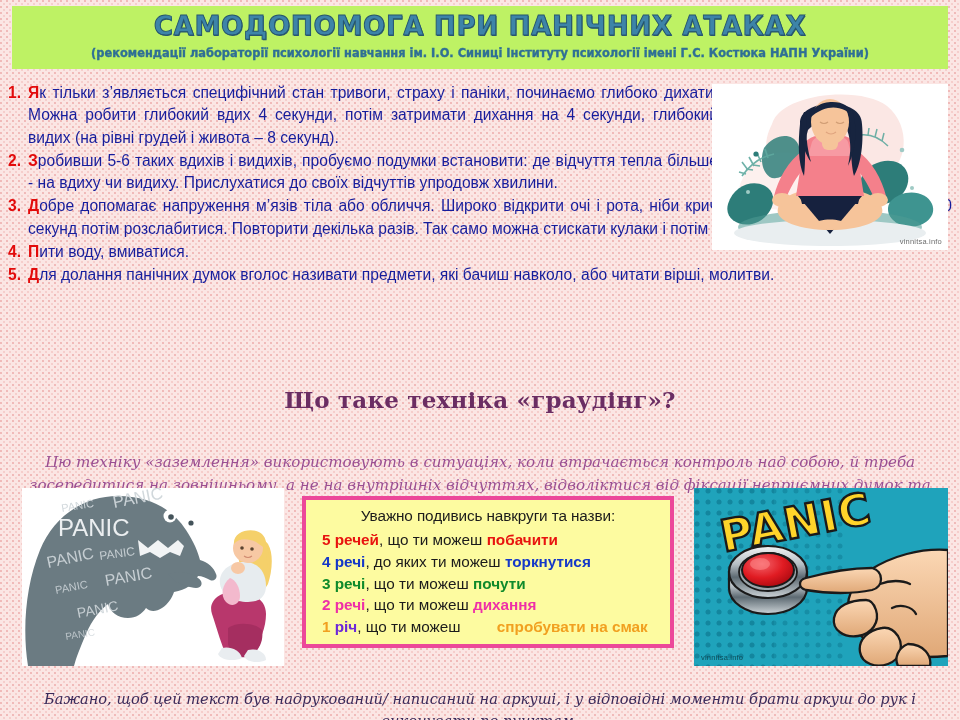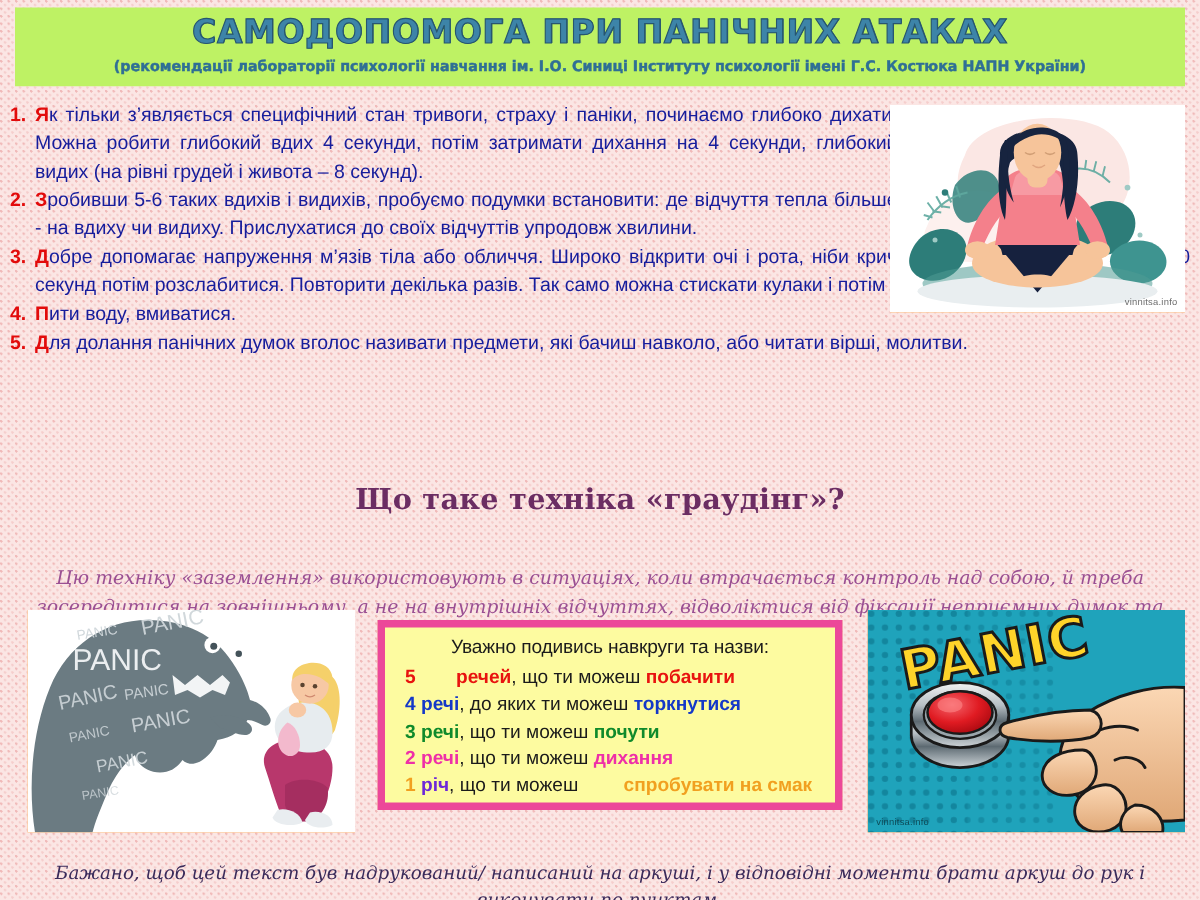--- a/index.html
+++ b/index.html
@@ -109,21 +109,21 @@
     font-style: italic;
     font-size: 15.1px;
     line-height: 1.52;
     color: #9a4f93;
     margin-top: 39px;
   }
 
   
   .img-frame {
     position: absolute;
-    background: #fdba74;
+    background: #5eead4;
     overflow: hidden;
   }
   #img-meditation { left: 712px; top: 84px; width: 236px; height: 166px; }
   #img-monster    { left: 22px;  top: 488px; width: 262px; height: 178px; }
   #img-panicbtn   { left: 694px; top: 488px; width: 254px; height: 178px; }
 
   .wm {
     position: absolute;
     right: 6px;
     bottom: 4px;
@@ -135,21 +135,21 @@
   .wm.left { left: 7px; right: auto; color: #0d4a57; }
 
   
   #grounding-box {
     position: absolute;
     left: 302px;
     top: 496px;
     width: 372px;
     height: 152px;
     background: #fdfba0;
-    border: 6px solid #ec4899;
+    border: 4px solid #ec4899;
     padding: 7px 8px 0 8px;
   }
   #grounding-box-title {
     text-align: center;
     font-size: 15.3px;
     color: #1b1b1b;
     margin-bottom: 4px;
     letter-spacing: -0.1px;
   }
   .sense-row {
@@ -407,21 +407,21 @@
     </g>
   </svg>
   <div class="wm left">vinnitsa.info</div>
 </div>
 
 <div id="grounding-box">
   <div id="grounding-box-title">Уважно подивись навкруги та назви:</div>
 
   <div class="sense-row">
     <b style="color: rgb(232, 19, 15);">5</b>
-    <b style="color: rgb(232, 19, 15); margin-left: 28px;">речей</b><span>, що ти можеш </span><b style="color: rgb(232, 19, 15);">побачити</b>
+    <b style="color: rgb(232, 19, 15);">речей</b><span>, що ти можеш </span><b style="color: rgb(232, 19, 15);">побачити</b>
   </div>
 
   <div class="sense-row">
     <b style="color: rgb(20, 56, 200);">4</b>
     <b style="color: rgb(20, 56, 200);">речі</b><span>, до яких ти можеш </span><b style="color: rgb(20, 56, 200);">торкнутися</b>
   </div>
 
   <div class="sense-row">
     <b style="color: rgb(15, 138, 43);">3</b>
     <b style="color: rgb(15, 138, 43);">речі</b><span>, що ти можеш </span><b style="color: rgb(15, 138, 43);">почути</b>

